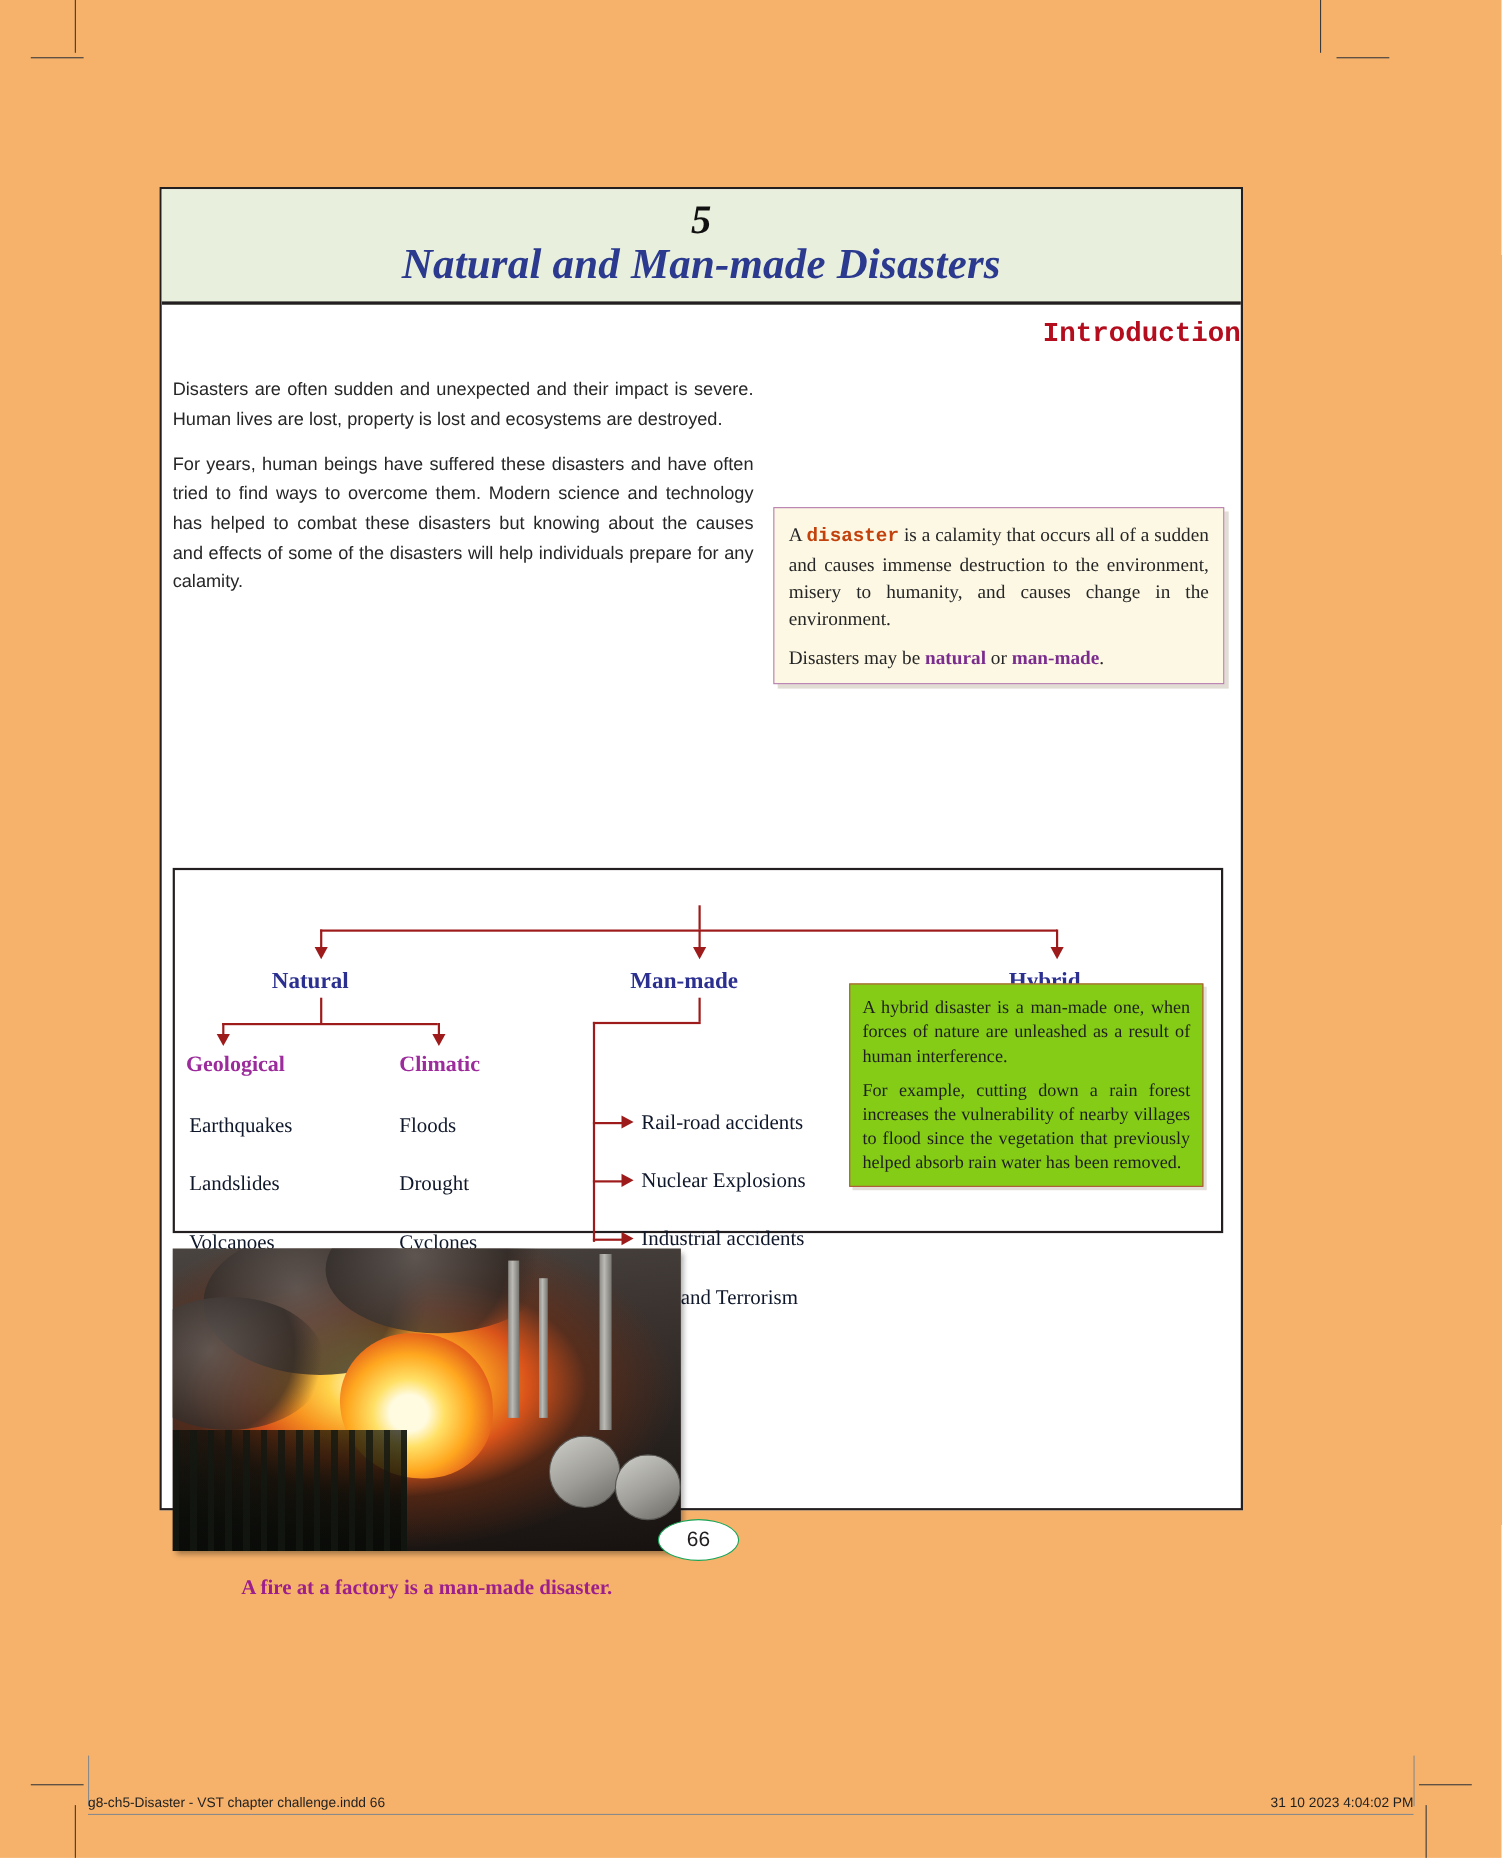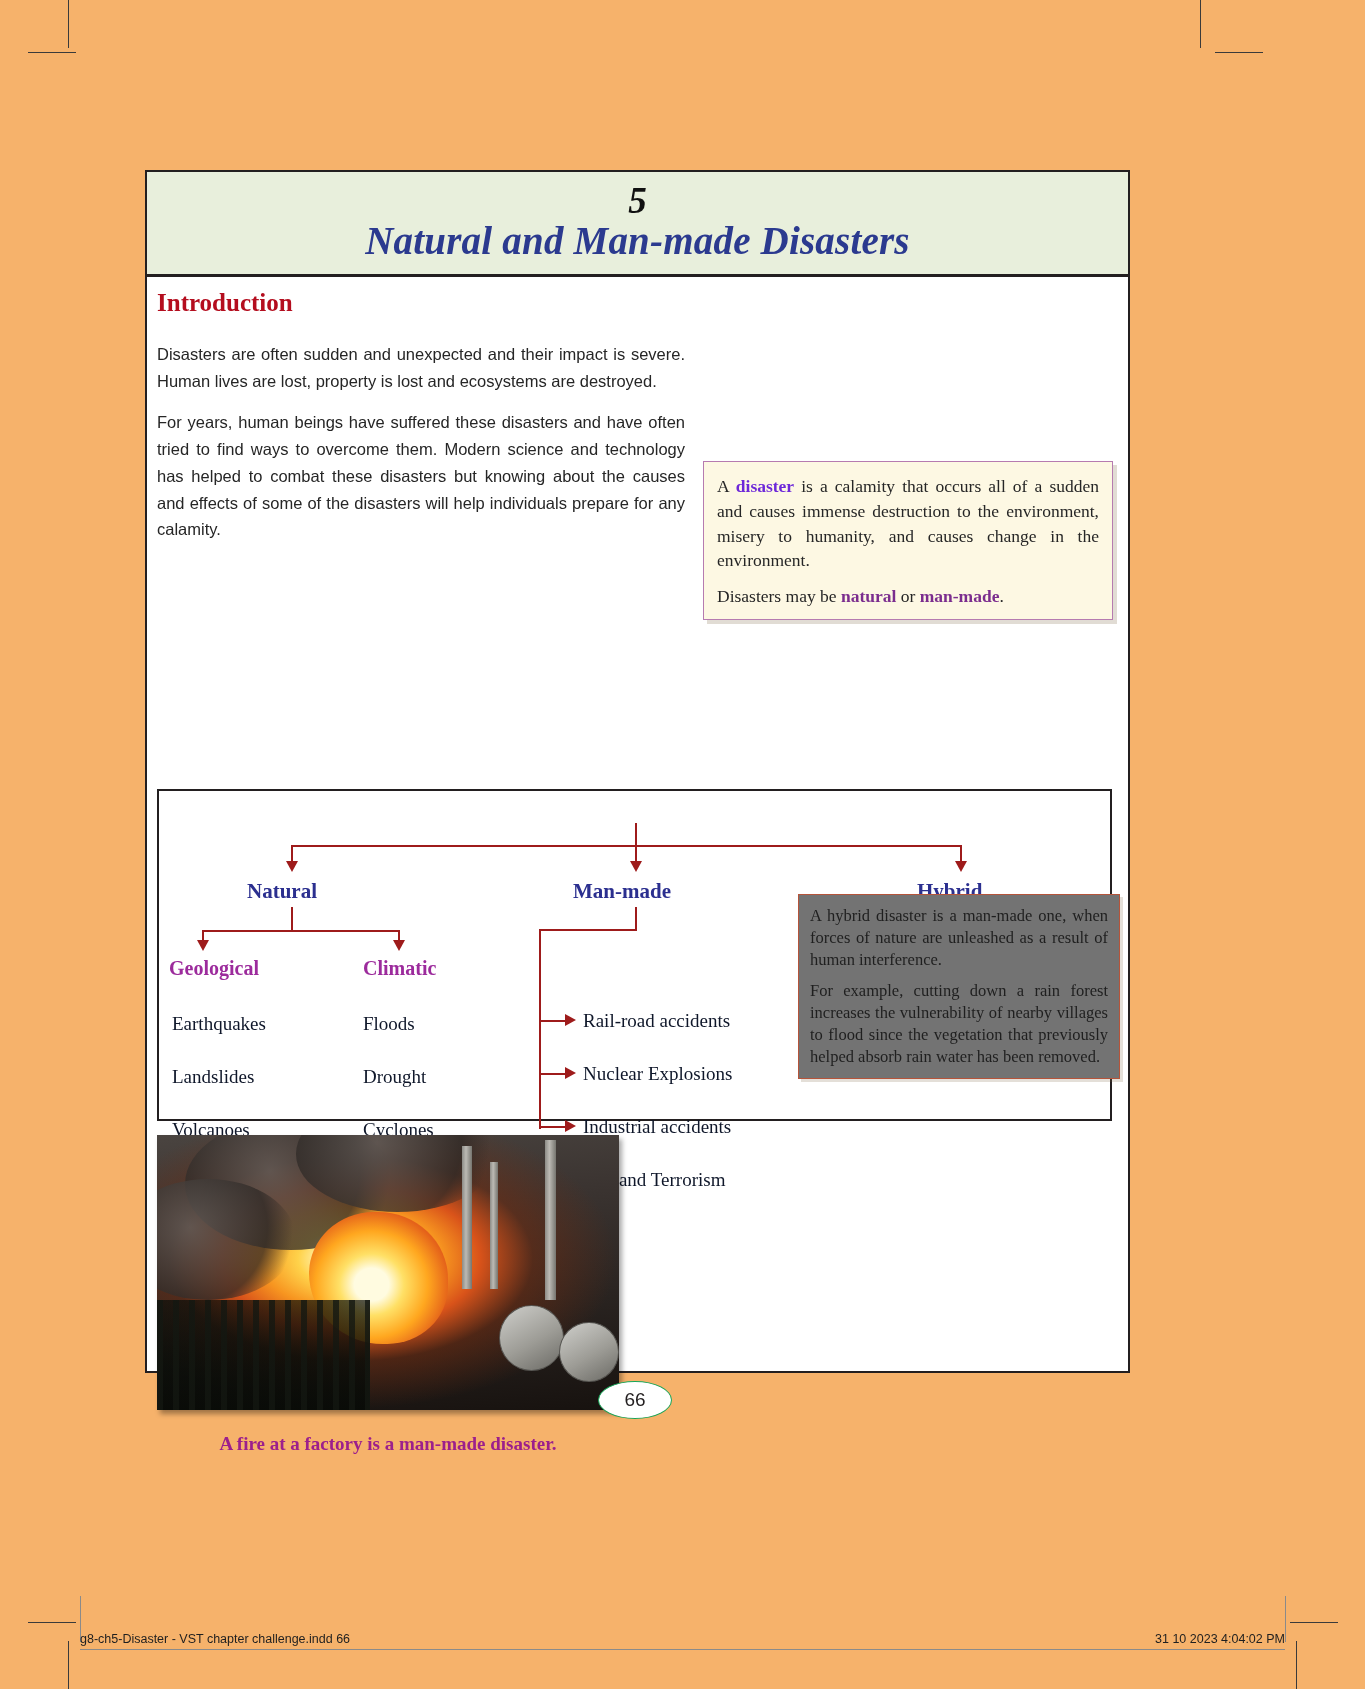--- a/index.html
+++ b/index.html
@@ -51,25 +51,26 @@
     color: #2b3a8f;
     line-height: 1.05;
     margin: 0;
     letter-spacing: .2px;
   }
 
   
   .content { position: relative; padding: 0; }
 
   .section-heading {
-    font-family: Liberation Serif, serif;
+    font-family: Liberation Mono, monospace;
     font-weight: bold;
     font-size: 25px;
     color: #b40d1e;
     margin: 12px 0 7px 10px;
+    text-align: right;
   }
 
   .body-col {
     position: absolute;
     left: 10px; top: 52px;
     width: 528px;
   }
   .body-col p {
     font-family: "Liberation Sans", sans-serif;
     font-size: 16.5px;
@@ -91,21 +92,21 @@
   }
   .definition-box p {
     font-family: "Liberation Serif", serif;
     font-size: 17.5px;
     line-height: 1.42;
     color: #262626;
     text-align: justify;
     margin: 0 0 11px 0;
   }
   .definition-box p:last-child { margin-bottom: 0; }
-  .kw-red { color: #6d28d9; font-weight: bold; }
+  .kw-red { color: #c2410c; font-weight: bold; font-family: Liberation Mono, monospace; }
   .kw-purple { color: #7b2d8e; font-weight: bold; }
 
   
   .flowchart {
     position: absolute;
     left: 10px; top: 500px;
     width: 955px; height: 332px;
     border: 2px solid #231f20;
     background: #ffffff;
   }
@@ -155,23 +156,23 @@
     position: absolute;
     width: 0; height: 0;
     border-top: 6px solid transparent;
     border-bottom: 6px solid transparent;
     border-left: 11px solid #9e1b1b;
   }
 
   
   .hybrid-note {
     position: absolute;
-    left: 639px; top: 103px;
+    left: 613px; top: 103px;
     width: 322px;
-    background: #737373;
+    background: #84cc16;
     border: 1.5px solid #b5543a;
     padding: 10px 11px;
     box-shadow: 3px 3px 0 rgba(120,95,60,.2);
   }
   .hybrid-note p {
     font-family: "Liberation Serif", serif;
     font-size: 16.5px;
     line-height: 1.33;
     color: #1f1f1f;
     text-align: justify;

